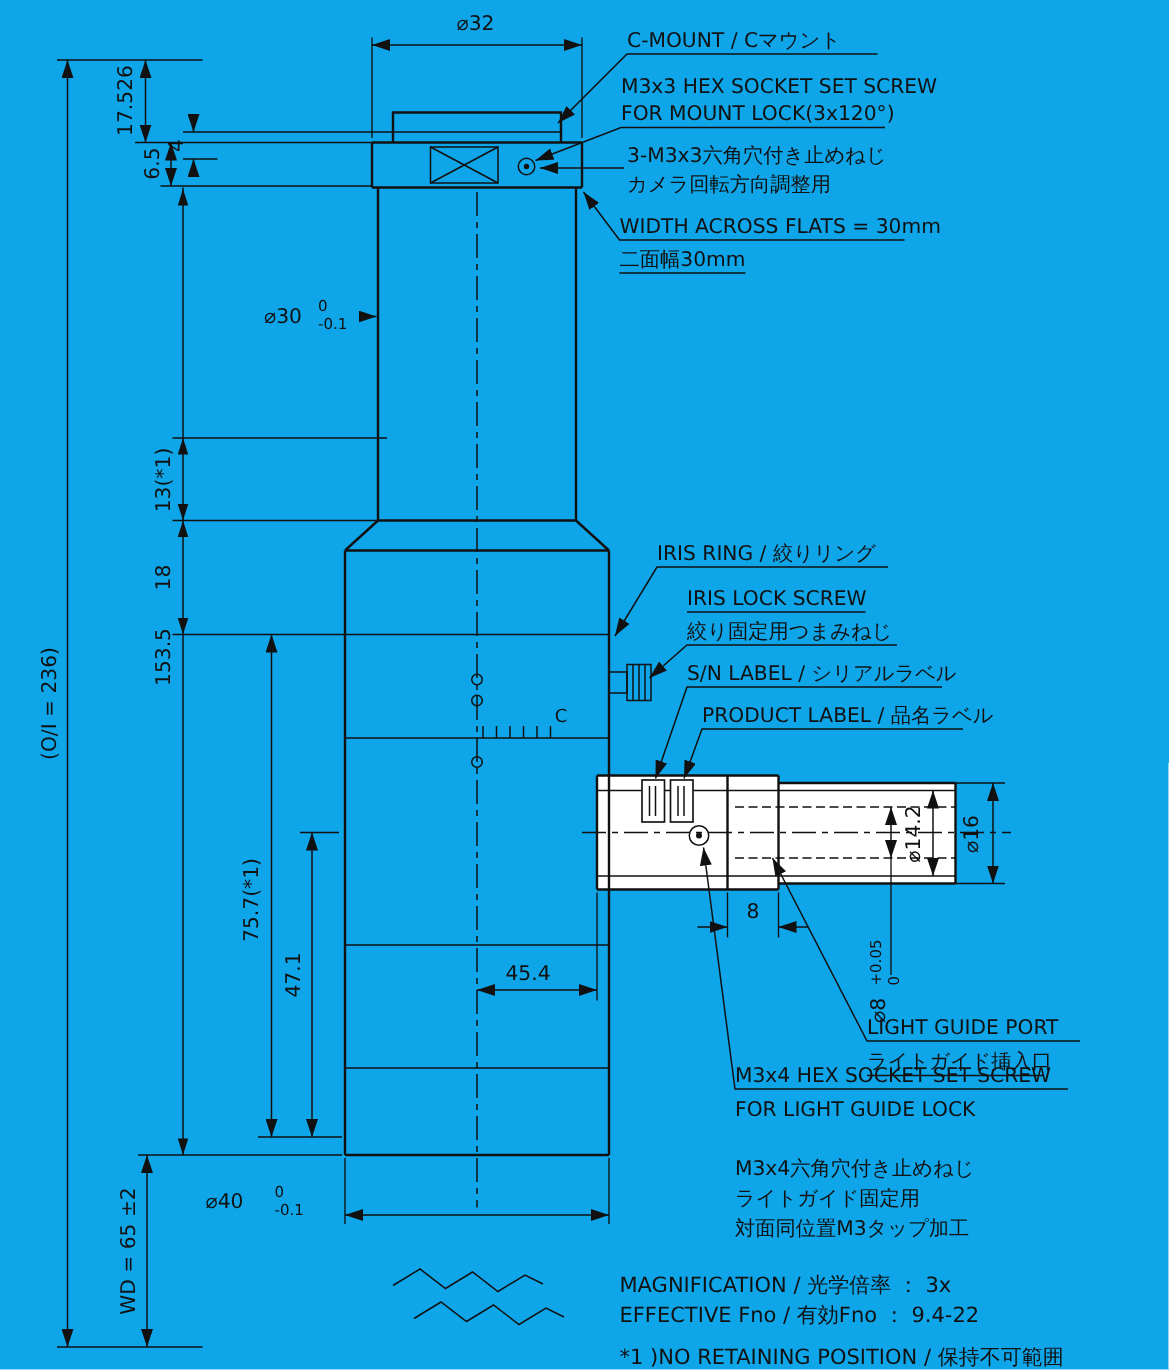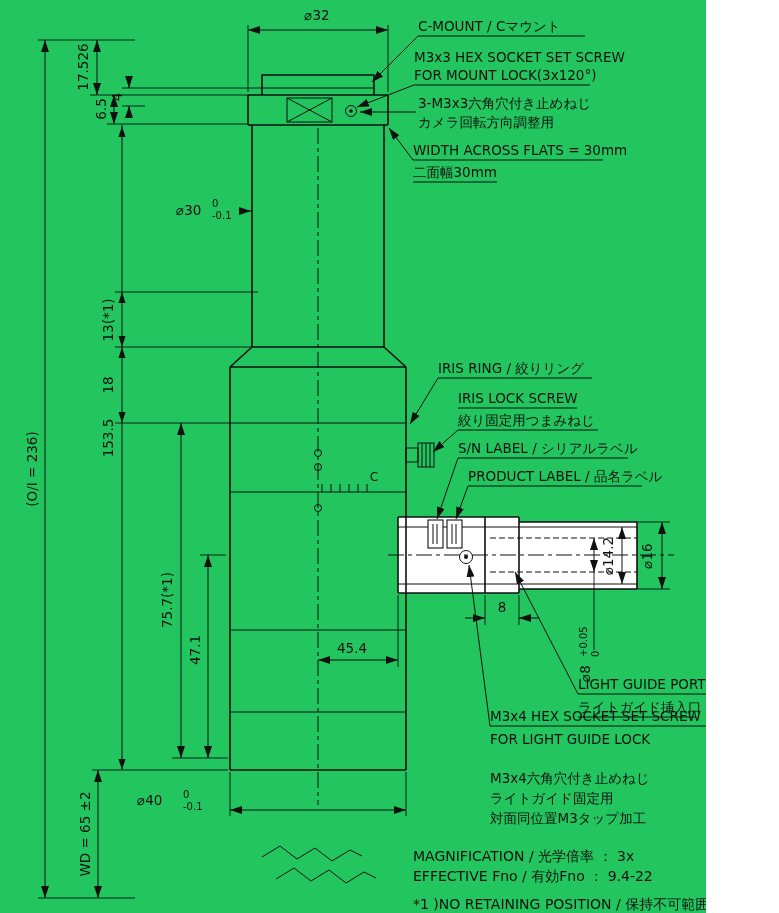--- a/index.html
+++ b/index.html
@@ -1,16 +1,16 @@
 <!DOCTYPE html>
 <html><head>
 <meta charset="utf-8">
 <style>
   html,body{margin:0;padding:0;background:#fff;}
-  .page{position:relative;width:706px;height:913px;background:#22c55e;overflow:hidden;}
+  .page{position:relative;width:779px;height:913px;background:#0ea5e9;overflow:hidden;}
   svg text{font-family:"DejaVu Sans","Liberation Sans",sans-serif;fill:#111;}
   .part{stroke:#111;stroke-width:1.6;fill:none;}
   .thin{stroke:#111;stroke-width:1;fill:none;}
   .ext{stroke:#111;stroke-width:0.9;fill:none;}
   .dim{stroke:#111;stroke-width:1;fill:none;}
   .hid{stroke:#111;stroke-width:1;fill:none;stroke-dasharray:6 3;}
   .cl{stroke:#111;stroke-width:1;fill:none;stroke-dasharray:16 4 4 4;}
   .mask{fill:#fff;stroke:none;}
   .lblbox{fill:#fff;stroke:#111;stroke-width:1.1;}
   .dim-text{font-size:13.5px;}

